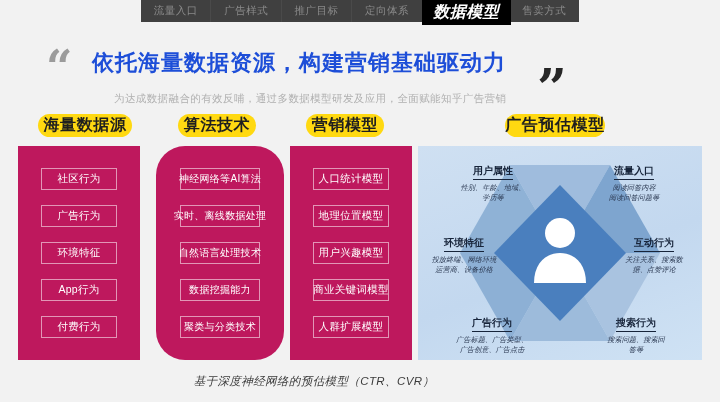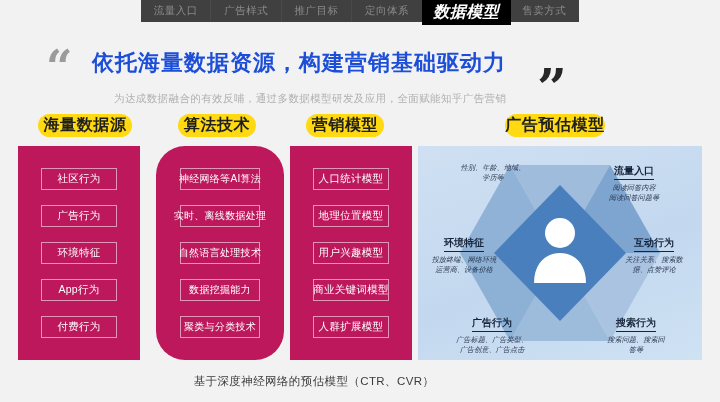--- a/index.html
+++ b/index.html
@@ -105,21 +105,21 @@
   #hl-attr{left:30px;top:14px;width:90px;}
   #hl-behav{left:168px;top:14px;width:96px;}
   #hl-env{left:-2px;top:86px;width:96px;}
   #hl-inter{left:190px;top:86px;width:92px;}
   #hl-ad{left:22px;top:166px;width:104px;}
   #hl-search{left:170px;top:166px;width:96px;}
 
   
   #caption{
     position:absolute;left:0;top:374px;width:628px;text-align:center;
-    font-size:11.5px;color:#3b3b3b;letter-spacing:.4px;
+    font-size:11.5px;color:#3b3b3b;letter-spacing:.4px;font-style:italic;
   }
 </style>
 </head>
 <body>
 
 <div id="topnav">
   <div class="navitem">
       <span>流量入口</span>
     </div>
   <div class="navitem">
@@ -218,20 +218,21 @@
       <polygon points="100,20 166,88 100,156 34,88" fill="#4a7fbe"></polygon>
 
       <g fill="#ffffff">
         <circle cx="100" cy="68" r="15"></circle>
         <path d="M74 118 C74 98 86 88 100 88 C114 88 126 98 126 118 Z"></path>
       </g>
     </svg>
   </div>
 
   <div class="hlabel c" id="hl-attr">
+    <div><span class="t">用户属性</span></div>
     <div class="s" style="white-space:pre-line">性别、年龄、地域、
 学历等</div>
   </div>
 
   <div class="hlabel c" id="hl-behav">
     <div><span class="t">流量入口</span></div>
     <div class="s" style="white-space:pre-line">阅读回答内容
 阅读回答问题等</div>
   </div>
 

